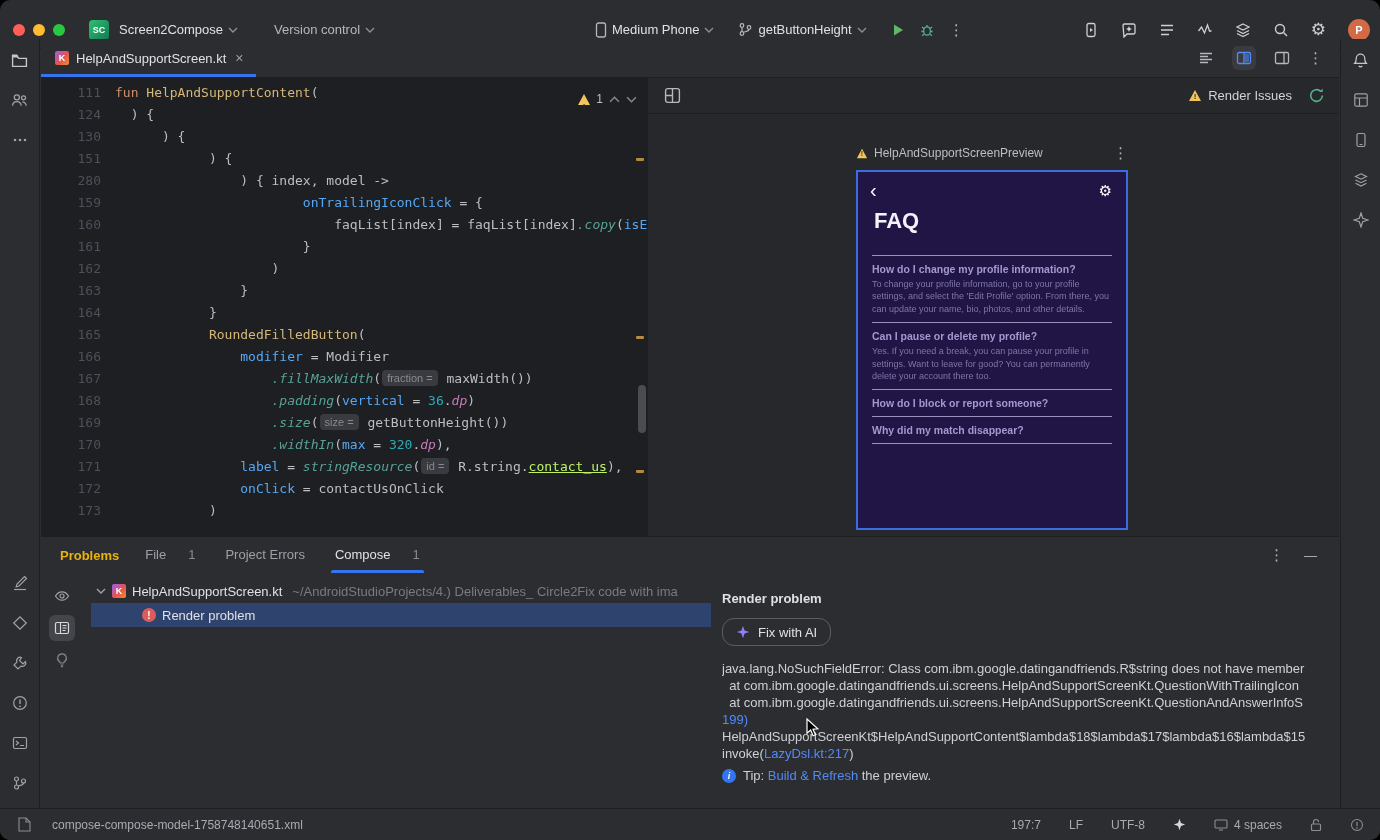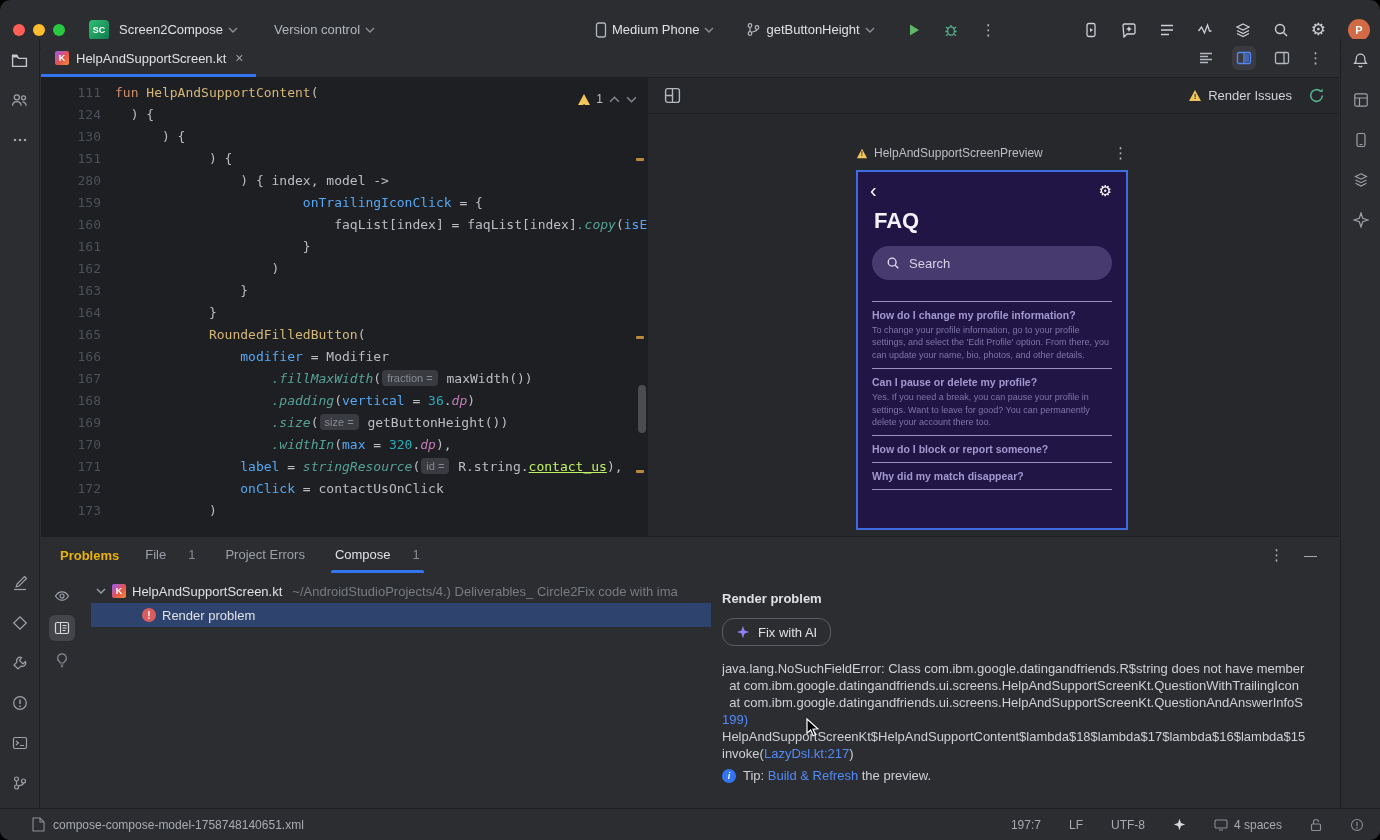--- a/index.html
+++ b/index.html
@@ -14,21 +14,21 @@
 
   
   .titlebar{position:absolute; top:11px; left:0; right:0; height:38px; background:#2b2d30; border-bottom:1px solid #1e1f22; display:flex; align-items:center;}
   .traffic{display:flex; gap:8px; margin-left:13px;}
   .light{width:12px;height:12px;border-radius:50%;}
   .light.r{background:#ff5f57}.light.y{background:#febc2e}.light.g{background:#28c840}
   .proj-badge{width:20px;height:20px;border-radius:4px;margin-left:24px;background:linear-gradient(135deg,#2fbf71,#0e7a52);color:#fff;font-size:9px;font-weight:bold;display:flex;align-items:center;justify-content:center;}
   .tb-item{display:flex;align-items:center;gap:5px;color:#dfe1e5;margin-left:10px;cursor:default}
   .tb-item.muted{color:#b4b8bf}
   .chev{opacity:.7}
-  .tb-center{position:absolute;left:595px;display:flex;align-items:center;gap:22px}
+  .tb-center{position:absolute;left:595px;display:flex;align-items:center;gap:14px}
   .run-btn{margin-left:10px}
   .tb-right{position:absolute;right:10px;display:flex;align-items:center;gap:22px}
   .avatar{width:22px;height:22px;border-radius:50%;background:#d26a45;color:#fff;font-size:11px;font-weight:bold;display:flex;align-items:center;justify-content:center}
   .gear-glyph{font-size:17px;color:#ced0d6;line-height:1}
 
   
   .left-stripe{position:absolute;top:39px;left:0;width:40px;bottom:32px;background:#2b2d30;border-right:1px solid #1e1f22}
   .right-stripe{position:absolute;top:39px;right:0;width:40px;bottom:32px;background:#2b2d30;border-left:1px solid #1e1f22}
   .stripe-icon{position:absolute;left:50%;transform:translateX(-50%);width:26px;height:26px;border-radius:6px;display:flex;align-items:center;justify-content:center;cursor:pointer}
 
@@ -102,21 +102,21 @@
   .details-title{font-weight:bold;color:#dfe1e5;margin:8px 0 12px}
   .fix-ai-btn{display:inline-flex;align-items:center;gap:8px;height:28px;padding:0 13px;border:1px solid #5a5d63;border-radius:12px;background:transparent;color:#dfe1e5;font-size:13px;cursor:pointer;font-family:"Liberation Sans",sans-serif}
   .stack{margin-top:14px;color:#ced0d6;line-height:17px}
   .stack-line{white-space:pre;overflow:hidden}
   .link{color:#548af7;cursor:pointer}
   .tip-row{display:flex;align-items:center;gap:7px;margin-top:6px;color:#ced0d6}
   .info-dot{width:14px;height:14px;border-radius:50%;background:#3574f0;color:#fff;font-size:9px;font-weight:bold;font-style:italic;display:flex;align-items:center;justify-content:center;flex:0 0 auto}
 
   
   .statusbar{position:absolute;left:0;right:0;bottom:0;height:32px;background:#2b2d30;border-top:1px solid #1e1f22;display:flex;align-items:center;color:#a8abb2;font-size:12px}
-  .sb-left{display:flex;align-items:center;gap:8px;margin-left:32px}
+  .sb-left{display:flex;align-items:center;gap:21px;margin-left:18px}
   .sb-right{margin-left:auto;display:flex;align-items:center;gap:28px;margin-right:16px}
 
   
   .cursor{position:absolute;left:806px;top:718px;pointer-events:none;z-index:99}
 </style>
 </head>
 <body>
 
 <div class="window">
 
@@ -418,29 +418,20 @@
       <span>HelpAndSupportScreenPreview</span>
       <span class="kebab">⋮</span>
     </div>
 
     <div class="phone">
       <div class="phone-top">
         <span class="phone-back">‹</span>
         <span class="phone-gear">⚙</span>
       </div>
       <div class="phone-title">FAQ</div>
-      <div class="search-pill">
-        <span class="icon">
-            <svg width="14" height="14" viewBox="0 0 16 16">
-              <circle cx="7" cy="7" r="4.5" fill="none" stroke="#e6e1f3" stroke-width="1.5"></circle>
-              <path d="M10.5 10.5L14 14" stroke="#e6e1f3" stroke-width="1.5"></path>
-            </svg>
-          </span>
-        <span>Search</span>
-      </div>
       <div class="faq-list">
           <div class="faq-divider"></div>
           <div class="faq-q">How do I change my profile information?</div>
           <div class="faq-a">To change your profile information, go to your profile settings, and select the 'Edit Profile' option. From there, you can update your name, bio, photos, and other details.</div>
           <div class="faq-divider"></div>
           <div class="faq-q">Can I pause or delete my profile?</div>
           <div class="faq-a">Yes. If you need a break, you can pause your profile in settings. Want to leave for good? You can permanently delete your account there too.</div>
           <div class="faq-divider"></div>
           <div class="faq-q">How do I block or report someone?</div>
           <div class="faq-divider"></div>

